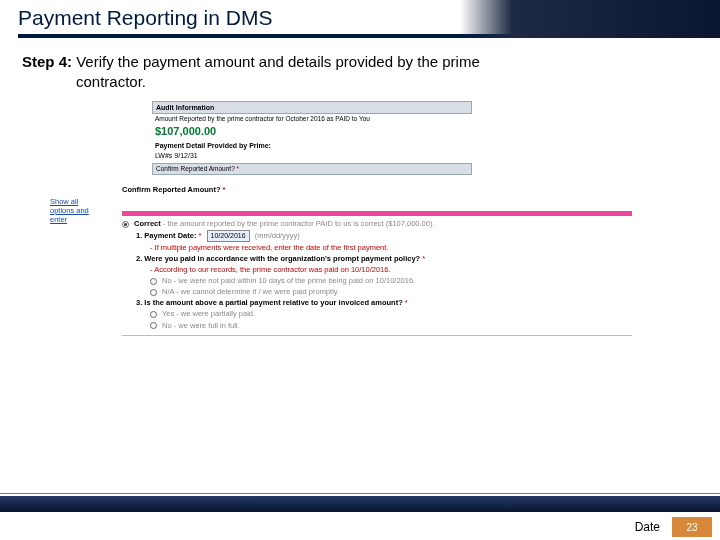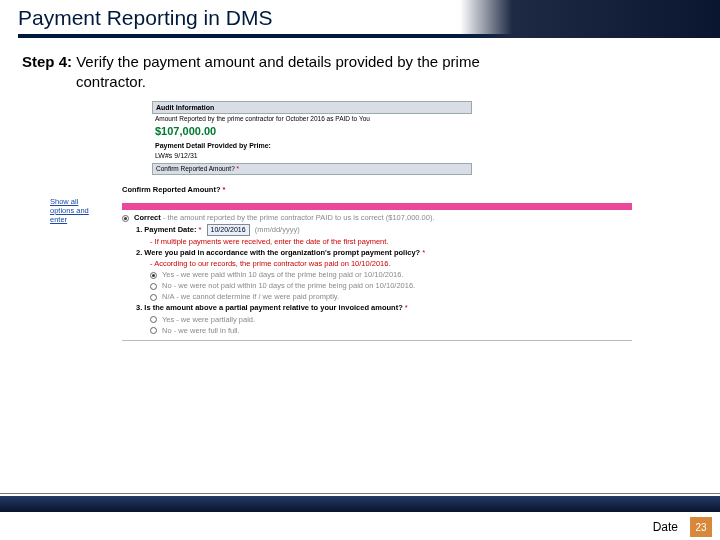--- a/index.html
+++ b/index.html
@@ -74,22 +74,22 @@
   .form-shot {
     width: 510px;
     margin: 4px 0 0 100px;
     font-size: 7.5px;
     line-height: 1.35;
     color: #000;
     position: relative;
   }
   .form-head {
     font-weight: 700;
-    border-bottom: 7px solid #ec4899;
-    padding-bottom: 8px;
+    border-bottom: 5px solid #ec4899;
+    padding-bottom: 16px;
     margin-bottom: 3px;
   }
   .side-link {
     position: absolute;
     left: -72px; top: 12px;
     width: 50px;
     color: #1a4aa8;
     text-decoration: underline;
     font-size: 7.5px;
     line-height: 1.2;
@@ -136,21 +136,21 @@
     display: flex;
     align-items: center;
     justify-content: flex-end;
     padding-right: 8px;
     font-size: 12px;
   }
   .footer .date { color: #000; margin-right: 12px; }
   .footer .pg {
     background: #d8883a;
     color: #fff;
-    width: 22px; height: 20px;
+    width: 40px; height: 20px;
     display: inline-flex; align-items: center; justify-content: center;
     font-size: 10px;
   }
 </style>
 </head>
 <body>
 
 <div class="dark-band"></div>
 <div class="title-bar">Payment Reporting in DMS</div>
 <div class="title-rule"></div>
@@ -196,24 +196,20 @@
       <span class="grey">(mm/dd/yyyy)</span>
     </div>
     <div class="sub-row red" style="padding-left:28px;">- If multiple payments were received, enter the date of the first payment.</div>
 
     <div class="sub-row q-row">
       <b>2. Were you paid in accordance with the organization's prompt payment policy?</b>
       <span class="star">*</span>
     </div>
     <div class="sub-row red" style="padding-left:28px;">- According to our records, the prime contractor was paid on 10/10/2016.</div>
     <div class="sub-row" style="padding-left:28px;">
-      <span class="radio-dot sel"></span>
-      <span class="grey">Yes - we were paid within 10 days of the prime being paid or 10/10/2016.</span>
-    </div>
-    <div class="sub-row" style="padding-left:28px;">
       <span class="radio-dot"></span>
       <span class="grey">No - we were not paid within 10 days of the prime being paid on 10/10/2016.</span>
     </div>
     <div class="sub-row" style="padding-left:28px;">
       <span class="radio-dot"></span>
       <span class="grey">N/A - we cannot determine if / we were paid promptly.</span>
     </div>
 
     <div class="sub-row q-row">
       <b>3. Is the amount above a partial payment relative to your invoiced amount?</b>

